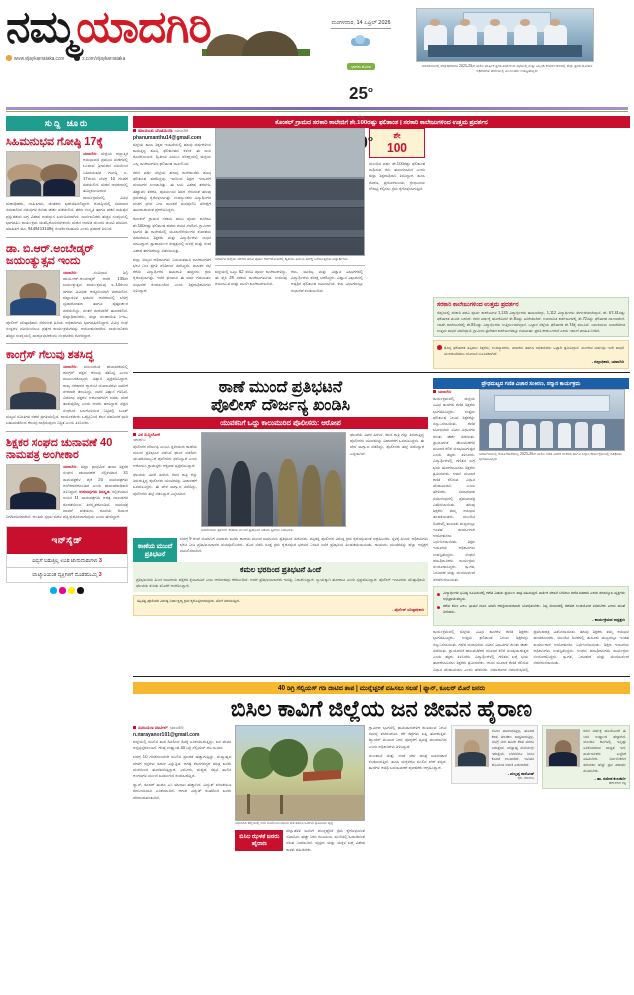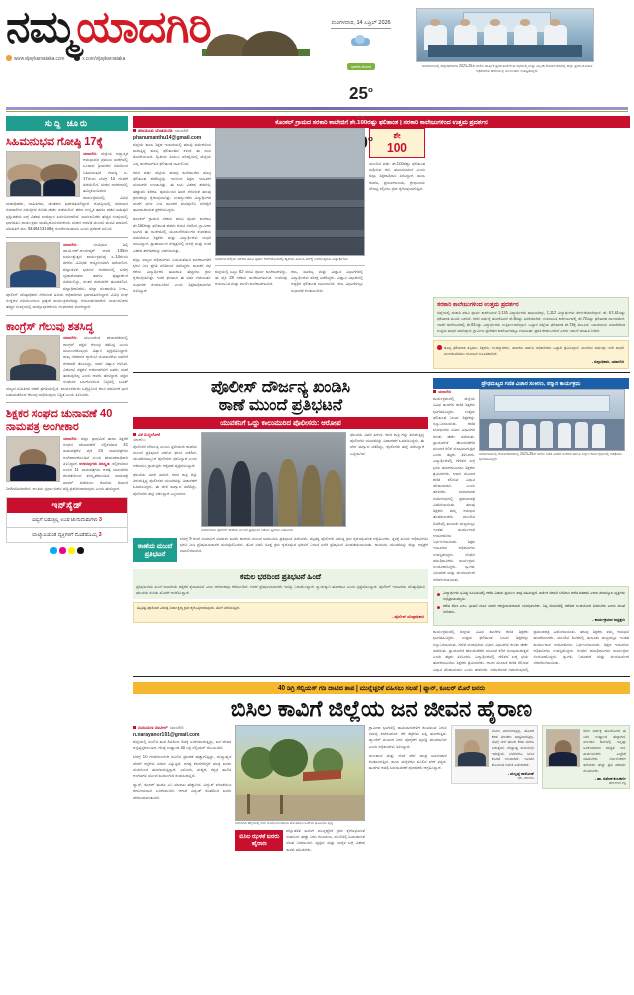--- a/index.html
+++ b/index.html
@@ -73,21 +73,21 @@
   .lx-body .lede { font-weight:bold; color:#c8102e; }
   .lx-photo { float:left; width:54px; height:46px; margin:0 3px 2px 0; border:0.5px solid #bbb; background:#cfc6ba; position:relative; overflow:hidden;}
   .lx-photo.two { width:74px; }
   .pface { position:absolute; left:50%; top:28%; transform:translateX(-50%); width:52%; height:48%; background:#b79a7c; border-radius:50% 50% 45% 45%; }
   .pbody { position:absolute; left:50%; bottom:0; transform:translateX(-50%); width:88%; height:38%; background:#2d3a4c; border-radius:40% 40% 0 0;}
   .pface.d { background:#8a6f55; } .pbody.d { background:#17223a; }
   .pbody.blue{ background:#254a7a;}
   .sep-line { border-top:0.5px solid #aaa; margin:4px 0; }
 
   .inside-box { margin-top:5px; border:1px solid #d0d0d0; }
-  .inside-head { background:#c8102e; color:#fff; text-align:center; font-size:9px; font-weight:bold; padding:2px; letter-spacing:0.5px;}
+  .inside-head { background:#c8102e; color:#fff; text-align:center; font-size:9px; font-weight:bold; padding:8px; letter-spacing:0.5px;}
   .inside-item { text-align:center; font-size:5.2px; line-height:1.5; padding:3px 4px; color:#222; }
   .inside-item + .inside-item { border-top:0.5px solid #ccc; }
   .cmyk { display:flex; gap:2px; justify-content:center; padding:4px 0 0;}
   .cmyk i { width:7px; height:7px; border-radius:50%; display:inline-block;}
 
   
   .kicker-bar { background:#c8102e; color:#fff; font-size:6.2px; font-weight:bold; text-align:center; padding:2px 0; }
   .lead-head { font-size:22px; font-weight:bold; text-align:center; line-height:1.1; margin:3px 0 4px; color:#111; letter-spacing:-0.3px;}
   .byline { font-size:4.4px; color:#c8102e; font-weight:bold; display:flex; align-items:center; gap:2px;}
   .byline .sq { width:3px; height:3px; background:#c8102e; display:inline-block;}
@@ -118,21 +118,21 @@
   
   .sec2 { display:flex; gap:5px; margin-top:5px; }
   .s2-mid { width:295px; }
   .s2-right { width:196px; }
   .mid-head { font-size:16px; font-weight:bold; text-align:center; line-height:1.12; color:#111;}
   .redbar { background:#c8102e; color:#fff; font-size:7px; font-weight:bold; text-align:center; padding:2px 0; margin:3px 0; }
   .bluebar { background:#1a5fa8; color:#fff; font-size:5.4px; font-weight:bold; text-align:center; padding:2px 0; }
   .rt-head { font-size:13.5px; font-weight:bold; text-align:center; line-height:1.12; color:#111; margin:2px 0 3px;}
   .s2photo { width:145px; height:95px; border:0.5px solid #aaa; position:relative; overflow:hidden; background:#8e8478;}
   .tealbox { background:#1f9e8f; color:#fff; font-size:6.5px; font-weight:bold; text-align:center; padding:4px 2px; line-height:1.25; width:44px; float:left; margin:2px 3px 2px 0;}
-  .greenstrip { background:#eaf3e4; padding:3px; margin-top:14px; }
+  .greenstrip { background:#eaf3e4; padding:3px; margin-top:7px; }
   .greenstrip h5 { font-size:7.5px; font-weight:bold; text-align:center; color:#111; margin-bottom:2px; }
   .qbox { background:#fdf3d2; border:0.5px solid #e8d79a; padding:3px; margin-top:3px; }
   .qbox p { font-size:3.8px; line-height:1.5; text-align:justify;}
   .qbox .attr { font-size:4px; font-weight:bold; text-align:right; color:#c8102e; margin-top:2px;}
 
   .rphoto { width:100%; height:62px; border:0.5px solid #aaa; background:linear-gradient(180deg,#c9d6e2,#8fa6bb); position:relative; overflow:hidden;}
   .r-rows { position:absolute; bottom:0; width:100%; height:52%; background:#6d8299;}
   .bulletline { font-size:4.2px; color:#c8102e; font-weight:bold; display:flex; gap:2px; align-items:center;}
   .greenpanel { background:#eaf3e4; border:0.5px solid #c8dcbb; padding:3px; margin-top:3px;}
   .greenpanel li { font-size:3.9px; line-height:1.5; list-style:none; padding-left:6px; position:relative; margin-bottom:2px; text-align:justify;}
@@ -241,20 +241,21 @@
               <div class="pbody d" style="left:72%;width:44%"></div>
           </div>
           <span class="lede">ಯಾದಗಿರಿ:</span>
           <span>ಜಿಲ್ಲೆಯ ಆಧ್ಯಾತ್ಮಿಕ ಅನುಭಾವದ ಪ್ರಮುಖ ಮಠಗಳಲ್ಲಿ ಒಂದಾದ ಶ್ರೀಮಠದ ವತಿಯಿಂದ ಸಿಹಿಮನುಭವ ಗೋಷ್ಠಿ ಏ. 17ರಂದು ಬೆಳಗ್ಗೆ 10 ಗಂಟೆಗೆ ನಡೆಯಲಿದೆ. ಮಠದ ಆವರಣದಲ್ಲಿ ಹಮ್ಮಿಕೊಂಡಿರುವ ಕಾರ್ಯಕ್ರಮದಲ್ಲಿ ವಿವಿಧ ಮಠಾಧೀಶರು, ಸಾಹಿತಿಗಳು, ಚಿಂತಕರು ಭಾಗವಹಿಸಲಿದ್ದಾರೆ. ಗೋಷ್ಠಿಯಲ್ಲಿ ಸಮಾಜದ ಸಮಕಾಲೀನ ಸಮಸ್ಯೆಗಳ ಕುರಿತು ಚರ್ಚೆ ನಡೆಯಲಿದೆ. ಶರಣ ಸಂಸ್ಕೃತಿ ಹಾಗೂ ವಚನ ಸಾಹಿತ್ಯದ ಪ್ರಸ್ತುತತೆಯ ಬಗ್ಗೆ ವಿಶೇಷ ಉಪನ್ಯಾಸ ಏರ್ಪಡಿಸಲಾಗಿದೆ. ಸಾರ್ವಜನಿಕರು ಹೆಚ್ಚಿನ ಸಂಖ್ಯೆಯಲ್ಲಿ ಭಾಗವಹಿಸಿ ಕಾರ್ಯಕ್ರಮ ಯಶಸ್ವಿಗೊಳಿಸಬೇಕೆಂದು ಮಠದ ಆಡಳಿತ ಮಂಡಳಿ ಮನವಿ ಮಾಡಿದೆ. ಮಾಹಿತಿಗೆ ಮೊ. 9449413108ಕ್ಕೆ ಸಂಪರ್ಕಿಸಬಹುದು ಎಂದು ಪ್ರಕಟಣೆ ತಿಳಿಸಿದೆ.</span>
         </div>
       </div>
 
       <div class="sep-line"></div>
 
       <div>
+        <div class="lx-title red">ಡಾ. ಬಿ.ಆರ್.ಅಂಬೇಡ್ಕರ್ ಜಯಂತ್ಯುತ್ಸವ ಇಂದು</div>
         <div class="lx-body">
           <div class="lx-photo">
               <div class="pface d"></div>
               <div class="pbody blue"></div>
             </div>
           <span class="lede">ಯಾದಗಿರಿ:</span>
           <span>ಸಂವಿಧಾನ ಶಿಲ್ಪಿ ಡಾ.ಬಿ.ಆರ್.ಅಂಬೇಡ್ಕರ್ ಅವರ 135ನೇ ಜಯಂತ್ಯುತ್ಸವ ಕಾರ್ಯಕ್ರಮವು ಏ.14ರಂದು ನಗರದ ವಿವಿಧೆಡೆ ಅದ್ದೂರಿಯಾಗಿ ನಡೆಯಲಿದೆ. ಜಿಲ್ಲಾಡಳಿತ ಭವನದ ಆವರಣದಲ್ಲಿ ಬೆಳಗ್ಗೆ ಧ್ವಜಾರೋಹಣ ಹಾಗೂ ಪುಷ್ಪಾರ್ಚನೆ ನಡೆಯಲಿದ್ದು, ನಂತರ ಮೆರವಣಿಗೆ ಹೊರಡಲಿದೆ. ಜಿಲ್ಲಾಧಿಕಾರಿಗಳು, ಜಿಲ್ಲಾ ಪಂಚಾಯಿತಿ ಸಿಇಒ, ಪೊಲೀಸ್ ವರಿಷ್ಠಾಧಿಕಾರಿ ಸೇರಿದಂತೆ ಹಿರಿಯ ಅಧಿಕಾರಿಗಳು ಭಾಗವಹಿಸಲಿದ್ದಾರೆ. ವಿವಿಧ ಸಂಘ ಸಂಸ್ಥೆಗಳ ವತಿಯಿಂದಲೂ ಪ್ರತ್ಯೇಕ ಕಾರ್ಯಕ್ರಮಗಳನ್ನು ಆಯೋಜಿಸಲಾಗಿದೆ. ಸಾರ್ವಜನಿಕರು ಹೆಚ್ಚಿನ ಸಂಖ್ಯೆಯಲ್ಲಿ ಪಾಲ್ಗೊಳ್ಳಬೇಕೆಂದು ಸಂಘಟಕರು ಕೋರಿದ್ದಾರೆ.</span>
         </div>
       </div>
 
@@ -366,22 +367,22 @@
             <div class="attr">- ಜಿಲ್ಲಾಧಿಕಾರಿ, ಯಾದಗಿರಿ</div>
           </div>
         </div>
       </div>
 
       <div class="hr-thick"></div>
 
       <div class="sec2">
 
         <div class="s2-mid">
+          <div class="mid-head">ಠಾಣೆ ಮುಂದೆ ಪ್ರತಿಭಟನೆ</div>
           <div class="mid-head">ಪೊಲೀಸ್ ದೌರ್ಜನ್ಯ ಖಂಡಿಸಿ</div>
-          <div class="mid-head">ಠಾಣೆ ಮುಂದೆ ಪ್ರತಿಭಟನೆ</div>
           <div class="redbar">ಯುವಕನಿಗೆ ಒದ್ದು ಕಾಲುಮುರಿದ ಪೊಲೀಸರು: ಆರೋಪ</div>
 
           <div style="display:flex;gap:4px">
             <div style="width:64px">
               <div class="byline">
                 <i class="sq"></i>
                   <span>ವಿಕ ಸುದ್ದಿಲೋಕ</span>
               </div>
               <div style="font-size:4px;color:#666">ಯಾದಗಿರಿ</div>
               <div class="body-txt" style="margin-top:2px">ಪೊಲೀಸರ ದೌರ್ಜನ್ಯ ಖಂಡಿಸಿ ಸ್ಥಳೀಯರು ಠಾಣೆಯ ಮುಂದೆ ಪ್ರತಿಭಟನೆ ನಡೆಸಿದ ಘಟನೆ ನಡೆದಿದೆ. ಯುವಕನೊಬ್ಬನಿಗೆ ಪೊಲೀಸರು ಥಳಿಸಿದ್ದಾರೆ ಎಂದು ಆರೋಪಿಸಿ ಗ್ರಾಮಸ್ಥರು ಆಕ್ರೋಶ ವ್ಯಕ್ತಪಡಿಸಿದ್ದಾರೆ.</div>

